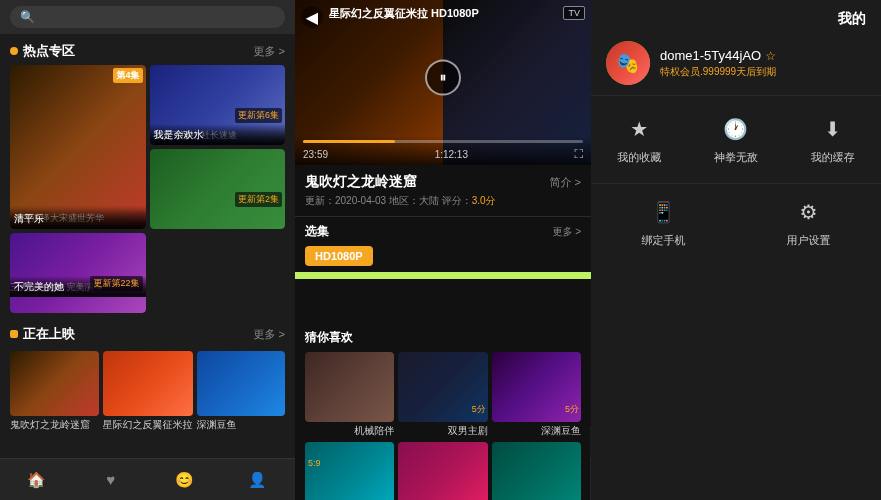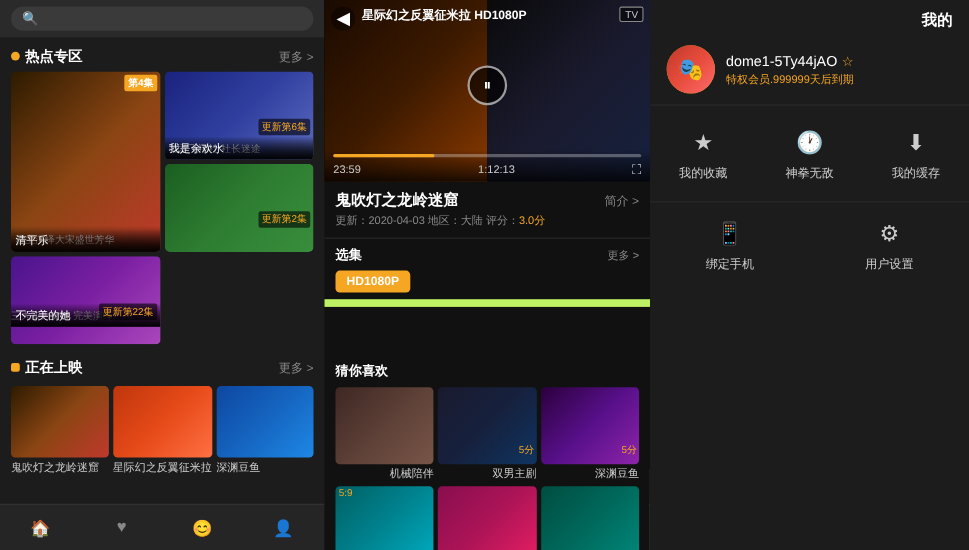--- a/index.html
+++ b/index.html
@@ -747,21 +747,21 @@
         <span class="rec-score">5分</span>
         <div class="rec-label">双男主剧</div>
       </div>
       <div class="rec-item">
         <div class="rec-thumb c11"></div>
         <span class="rec-score">5分</span>
         <div class="rec-label">深渊豆鱼</div>
       </div>
       <div class="rec-item">
         <div class="rec-thumb c7">
-          <span style="position:absolute;top:1px;left:3px;color:#f5a623;font-size:9px;">5:9</span>
+          <span style="position:absolute;top:16px;left:3px;color:#f5a623;font-size:9px;">5:9</span>
         </div>
       </div>
       <div class="rec-item">
         <div class="rec-thumb c5"></div>
       </div>
       <div class="rec-item">
         <div class="rec-thumb c12"></div>
       </div>
     </div>
   </div>

